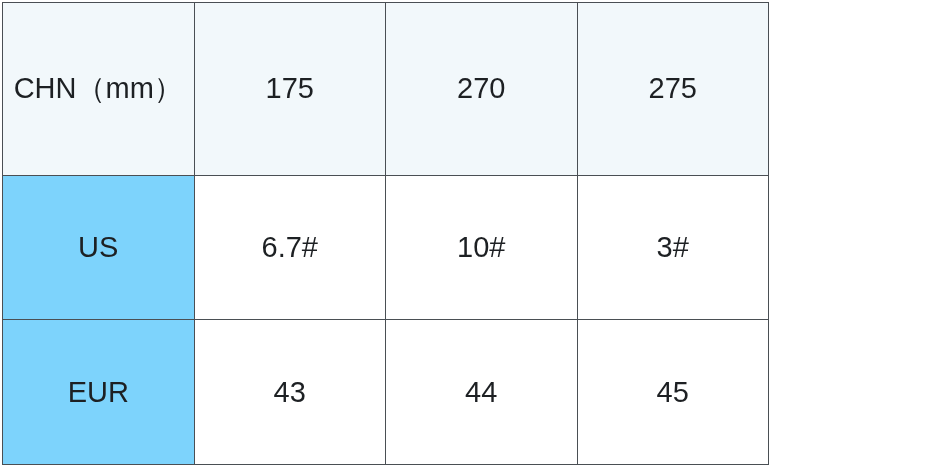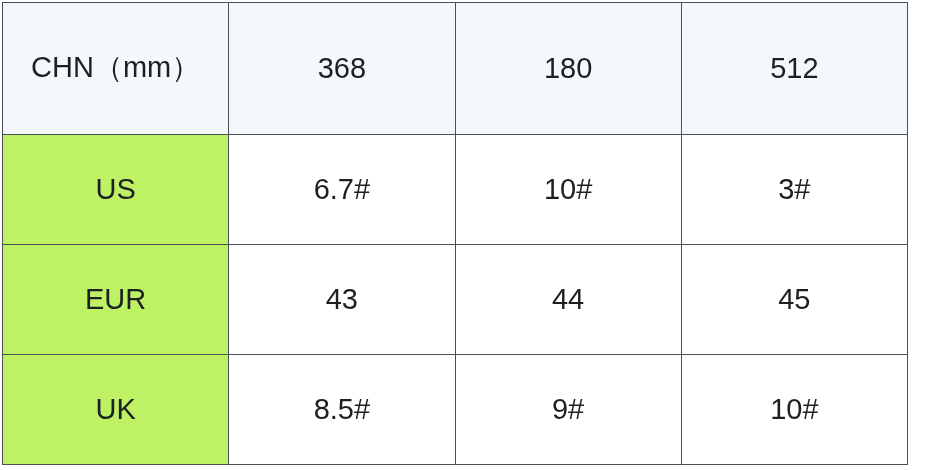--- a/index.html
+++ b/index.html
@@ -7,59 +7,53 @@
     margin: 0;
     padding: 0;
     width: 940px;
     height: 470px;
     background: #ffffff;
     overflow: hidden;
   }
   .size-table {
     border-collapse: collapse;
     table-layout: fixed;
-    width: 906px;
+    width: 767px;
     height: 463px;
     margin: 2px 12px 0 2px;
     font-family: "Liberation Sans", sans-serif;
   }
   .size-table td {
     border: 1.5px solid #4a4f54;
     text-align: center;
     vertical-align: middle;
     color: #1d2023;
     background: #ffffff;
     font-size: 29px;
   }
   .size-table tr:first-child td { background: #f2f8fb; }
-  .size-table td:first-child { background: #bef264; }
+  .size-table td:first-child { background: #7dd3fc; }
 </style>
 </head>
 <body>
 
 <table class="size-table">
   <tbody>
     <tr>
       <td>CHN（mm）</td>
-      <td>368</td>
-      <td>180</td>
-      <td>512</td>
+      <td>175</td>
+      <td>270</td>
+      <td>275</td>
     </tr>
     <tr>
       <td>US</td>
       <td>6.7#</td>
       <td>10#</td>
       <td>3#</td>
     </tr>
     <tr>
       <td>EUR</td>
       <td>43</td>
       <td>44</td>
       <td>45</td>
     </tr>
-    <tr>
-      <td>UK</td>
-      <td>8.5#</td>
-      <td>9#</td>
-      <td>10#</td>
-    </tr>
   </tbody>
 </table>
 
 </body></html>

